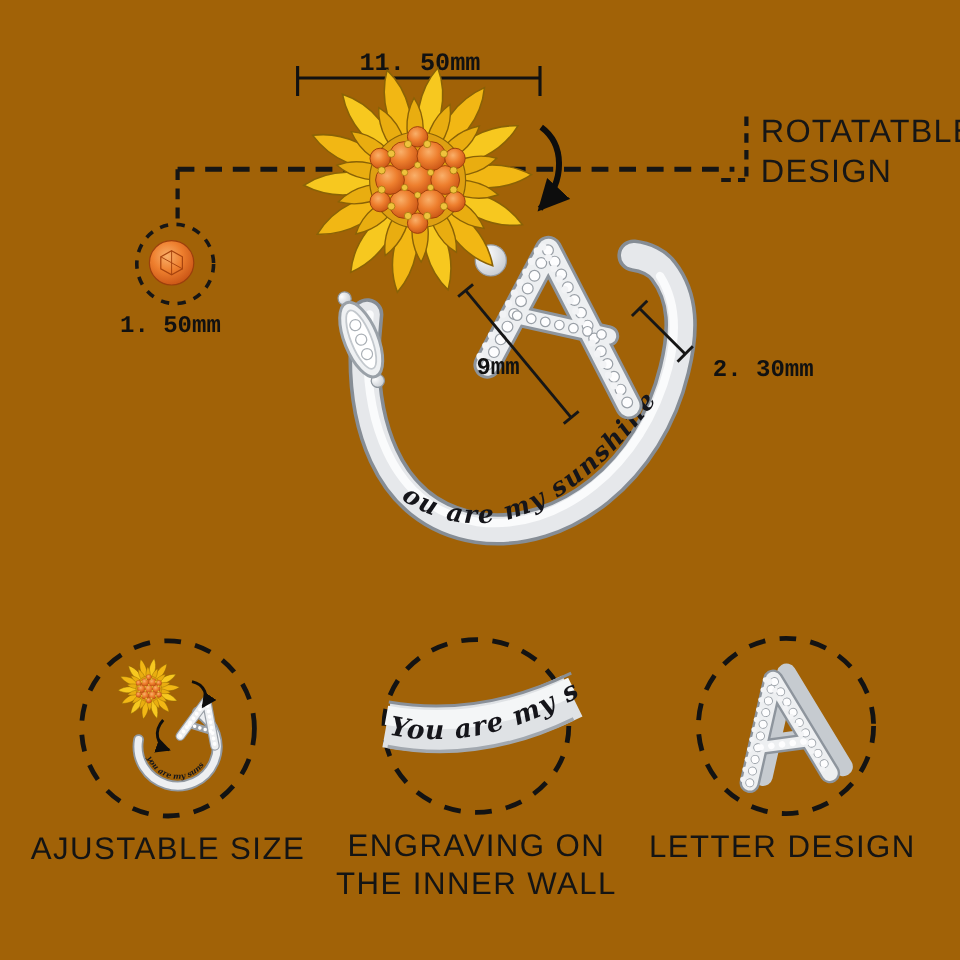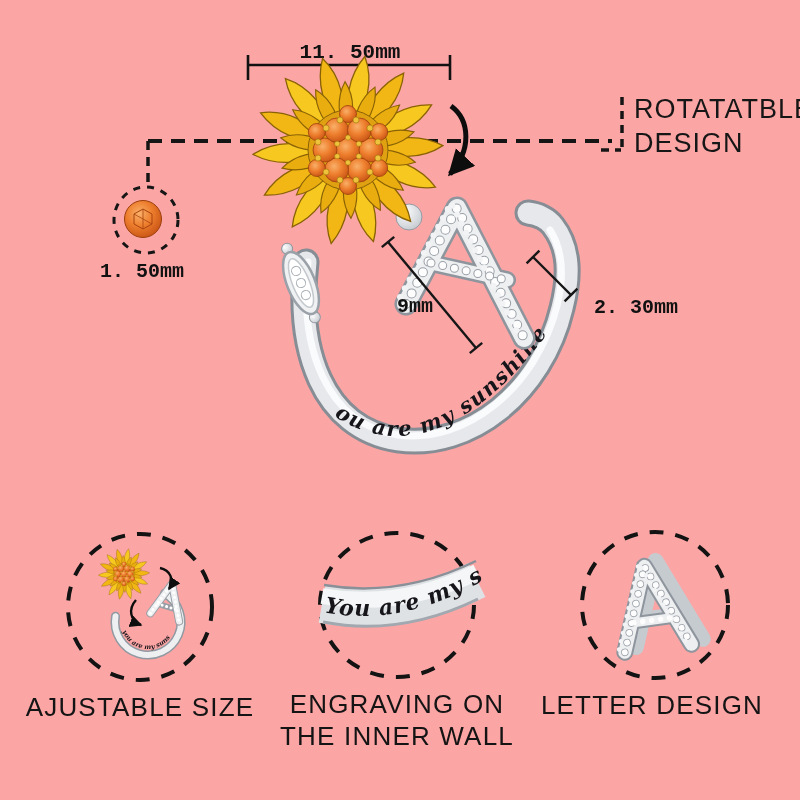--- a/index.html
+++ b/index.html
@@ -1,16 +1,16 @@
 <!DOCTYPE html>
 <html><head>
 <meta charset="utf-8">
 <style>
   html,body{margin:0;padding:0;background:#fff;}
-  .stage{position:relative;width:800px;height:800px;background:#fca5a5;overflow:hidden;
+  .stage{position:relative;width:800px;height:800px;background:#a16207;overflow:hidden;
          font-family:"Liberation Sans",sans-serif;}
   svg{position:absolute;left:0;top:0;}
   .meas{font-family:"Liberation Mono","DejaVu Sans Mono",monospace;font-weight:700;fill:#111;}
   .lbl{font-family:"Liberation Sans",sans-serif;fill:#141414;letter-spacing:1.2px;font-size:26px;}
   .callout{font-family:"Liberation Sans",sans-serif;fill:#161616;letter-spacing:1px;font-size:27px;}
   .script{font-family:"DejaVu Serif","Liberation Serif",serif;font-style:italic;font-weight:700;fill:#15151a;}
 </style>
 </head>
 <body>
 

